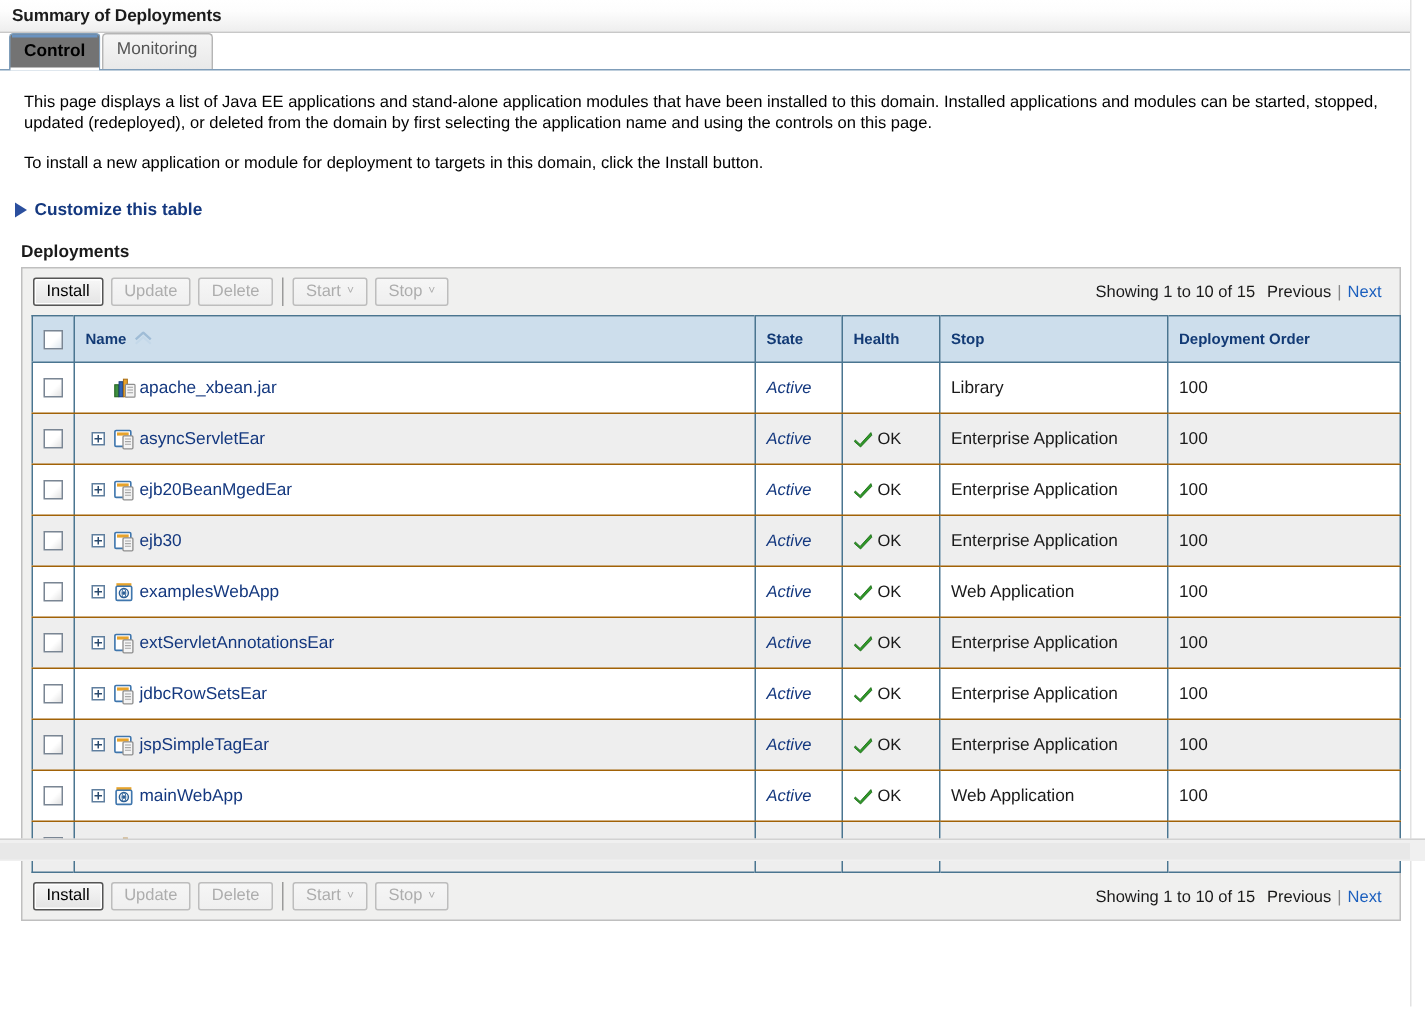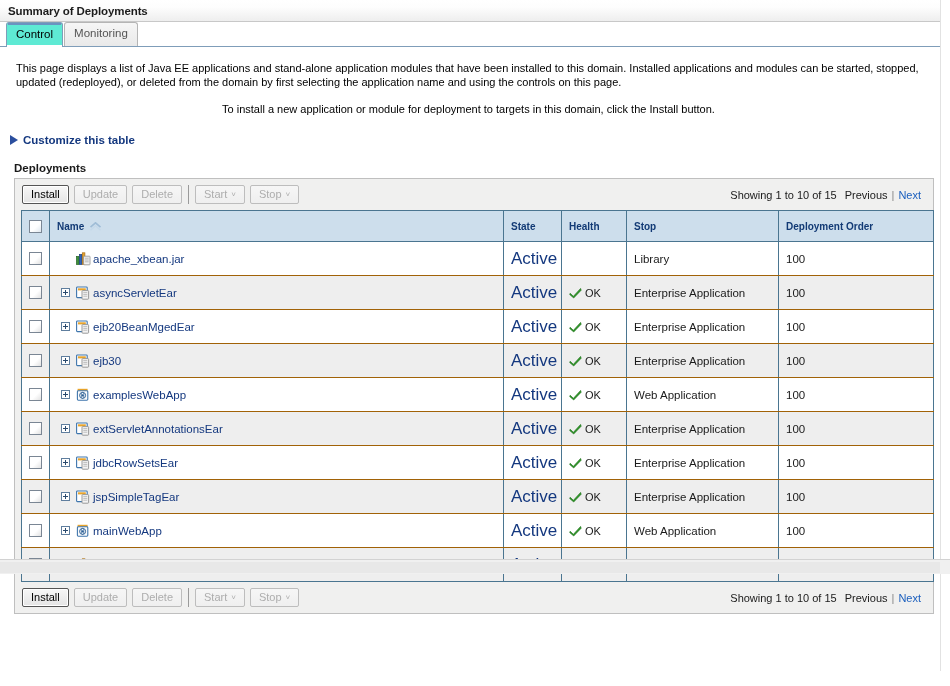--- a/index.html
+++ b/index.html
@@ -59,23 +59,23 @@
     box-sizing: border-box;
     font-size: 11.5px;
     border: 1px solid #a9a9a9;
     border-bottom: none;
     border-radius: 3px 3px 0 0;
     vertical-align: bottom;
     cursor: pointer;
     user-select: none;
   }
   .tab.active {
-    background: #5eead4;
+    background: #737373;
     color: #000000;
-    font-weight: normal;
+    font-weight: bold;
     border-color: #7f9db9;
     z-index: 3;
     padding-top: 2px;
     line-height: 19px;
   }
   .tab.active::before {
     content: "";
     position: absolute;
     left: 1px; right: 1px; top: 0px;
     height: 2px;
@@ -101,21 +101,21 @@
     padding: 14px 16px 0 16px;
     box-sizing: border-box;
   }
   .para {
     font-size: 11px;
     color: #000000;
     line-height: 14px;
     max-width: 905px;
     margin: 0 0 13px 0;
   }
-  .para:last-of-type { margin-bottom: 15px; text-align: center; }
+  .para:last-of-type { margin-bottom: 15px; }
 
   
   .customize {
     margin: 18px 0 0 10px;
     display: flex;
     align-items: center;
     cursor: pointer;
     width: max-content;
   }
   .tri {
@@ -300,21 +300,21 @@
   }
   .expander::before { left: 1px; right: 1px; top: 3px; height: 1px; }
   .expander::after  { top: 1px; bottom: 1px; left: 3px; width: 1px; }
   .expander.hidden { visibility: hidden; }
   .ic { flex: 0 0 auto; margin-right: 2px; display: inline-block; line-height: 0; }
   .namelink {
     color: #14387f;
     cursor: pointer;
     font-size: 11.5px;
   }
-  .statelink { color: #14387f; cursor: pointer; font-size: 17px; }
+  .statelink { color: #14387f; cursor: pointer; font-size: 11px; font-style: italic; }
   .health { display: flex; align-items: center; }
   .health .okmark { margin-right: 3px; line-height: 0; display: inline-block; }
   .health .oktext { font-size: 11px; color: #1a1a1a; }
 
   
   .hscroll {
     position: absolute;
     left: 0; bottom: 0;
     width: 950px;
     height: 15px;

